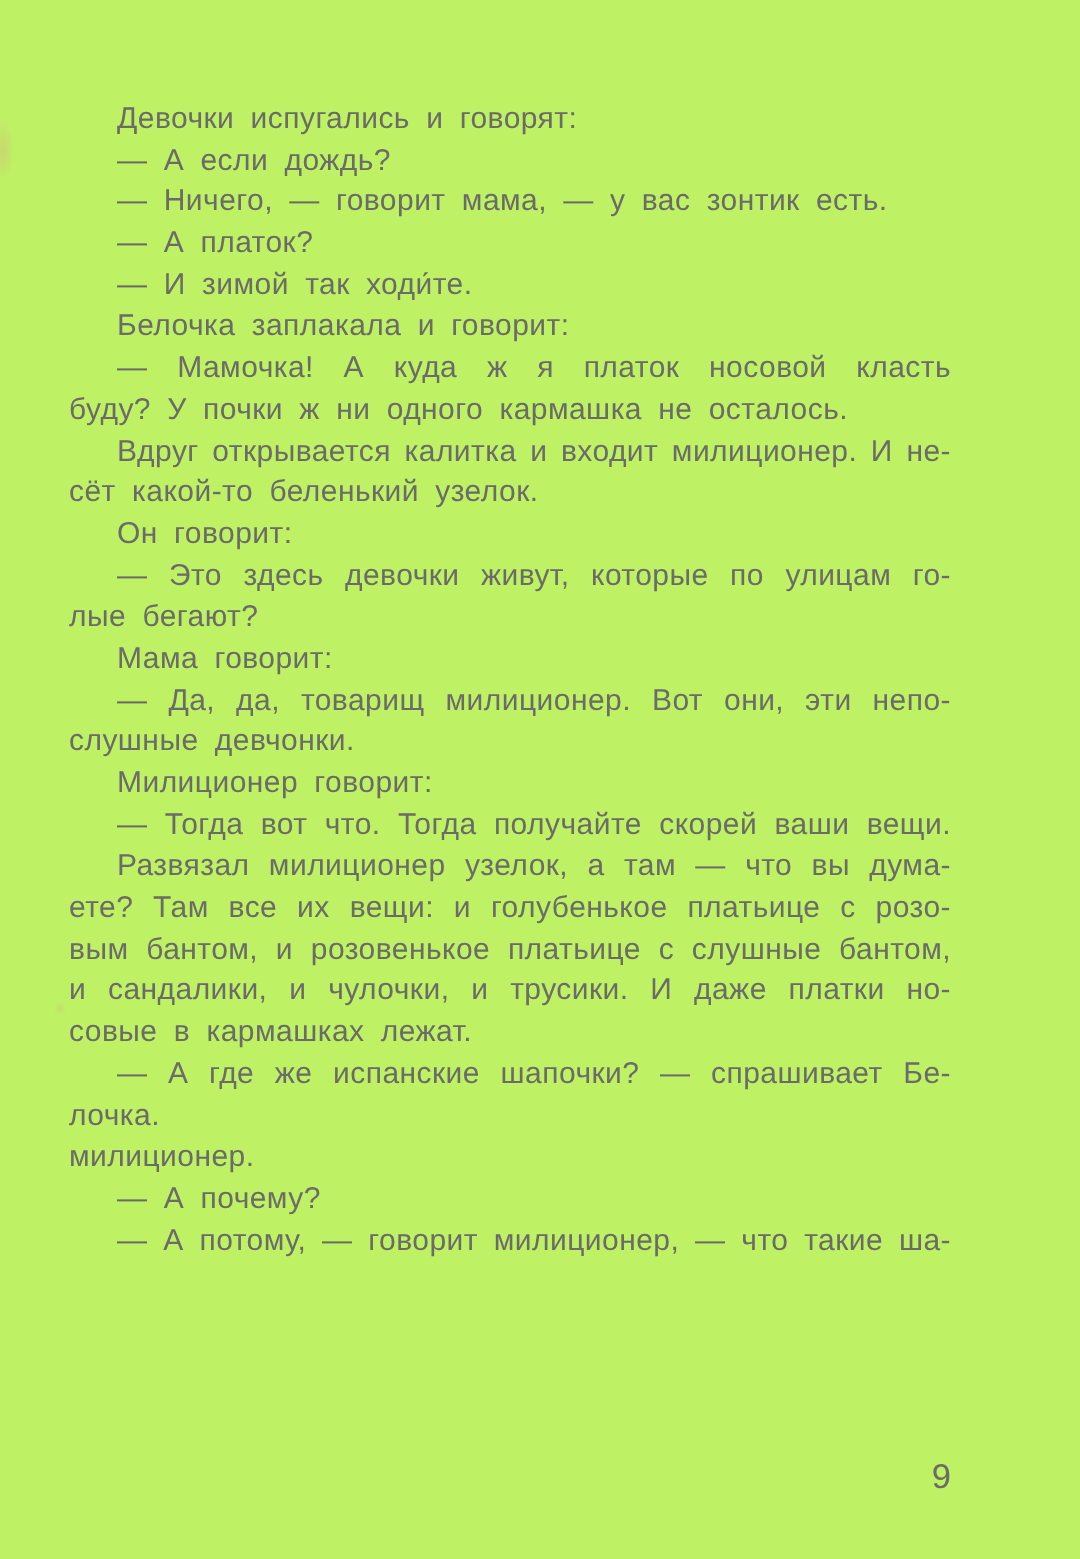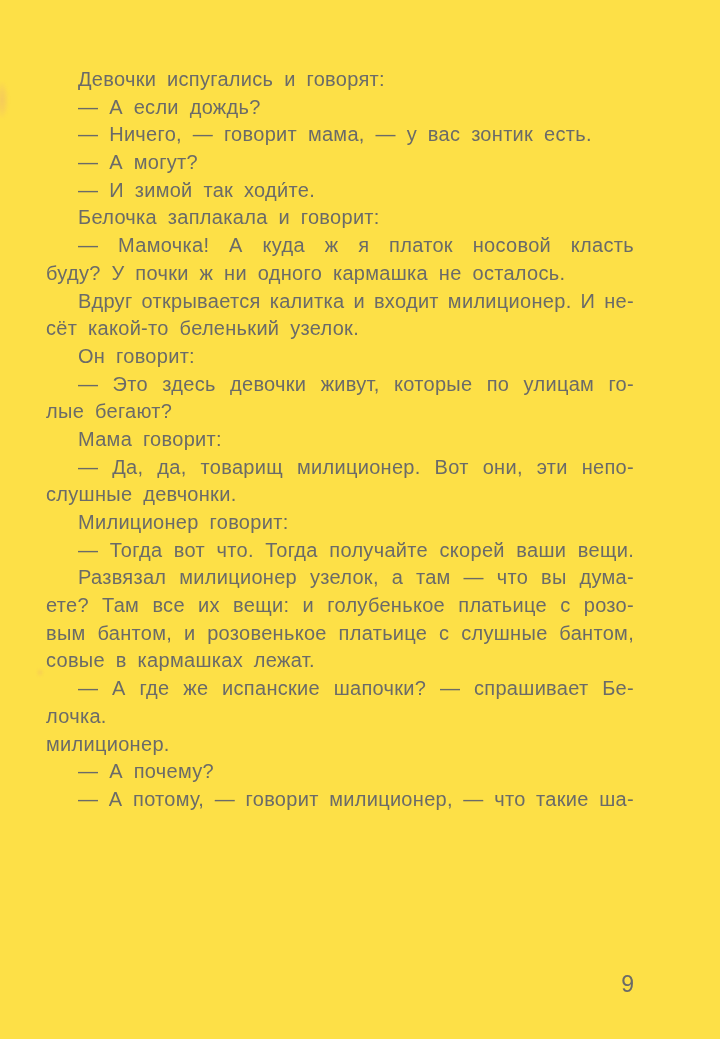--- a/index.html
+++ b/index.html
@@ -4,21 +4,21 @@
 <style>
   html, body {
     margin: 0;
     padding: 0;
     background: #ffffff;
   }
   .page {
     position: relative;
     width: 720px;
     height: 1039px;
-    background: #fde047;
+    background: #bef264;
     overflow: hidden;
     font-family: "Liberation Sans", sans-serif;
     color: #6b6b68;
   }
   .text-block {
     position: absolute;
     left: 46px;
     top: 66px;
     width: 588px;
     font-size: 20px;
@@ -79,38 +79,39 @@
 </head>
 <body>
 
 <div class="page">
   <div class="scan-smudge"></div>
   <div class="scan-dot"></div>
   <div class="text-block" id="text-block">
       <div class="line indent">Девочки испугались и говорят:</div>
       <div class="line indent">— А если дождь?</div>
       <div class="line indent">— Ничего, — говорит мама, — у вас зонтик есть.</div>
-      <div class="line indent">— А могут?</div>
+      <div class="line indent">— А платок?</div>
       <div class="line indent">— И зимой так ходи́те.</div>
       <div class="line indent">Белочка заплакала и говорит:</div>
       <div class="line indent justify">— Мамочка! А куда ж я платок носовой класть</div>
       <div class="line">буду? У почки ж ни одного кармашка не осталось.</div>
       <div class="line indent justify">Вдруг открывается калитка и входит милиционер. И не-</div>
       <div class="line">сёт какой-то беленький узелок.</div>
       <div class="line indent">Он говорит:</div>
       <div class="line indent justify">— Это здесь девочки живут, которые по улицам го-</div>
       <div class="line">лые бегают?</div>
       <div class="line indent">Мама говорит:</div>
       <div class="line indent justify">— Да, да, товарищ милиционер. Вот они, эти непо-</div>
       <div class="line">слушные девчонки.</div>
       <div class="line indent">Милиционер говорит:</div>
       <div class="line indent justify">— Тогда вот что. Тогда получайте скорей ваши вещи.</div>
       <div class="line indent justify">Развязал милиционер узелок, а там — что вы дума-</div>
       <div class="line justify">ете? Там все их вещи: и голубенькое платьице с розо-</div>
       <div class="line justify">вым бантом, и розовенькое платьице с слушные бантом,</div>
+      <div class="line justify">и сандалики, и чулочки, и трусики. И даже платки но-</div>
       <div class="line">совые в кармашках лежат.</div>
       <div class="line indent justify">— А где же испанские шапочки? — спрашивает Бе-</div>
       <div class="line">лочка.</div>
       <div class="line">милиционер.</div>
       <div class="line indent">— А почему?</div>
       <div class="line indent justify">— А потому, — говорит милиционер, — что такие ша-</div>
     </div>
   <div class="page-number">9</div>
 </div>
 

